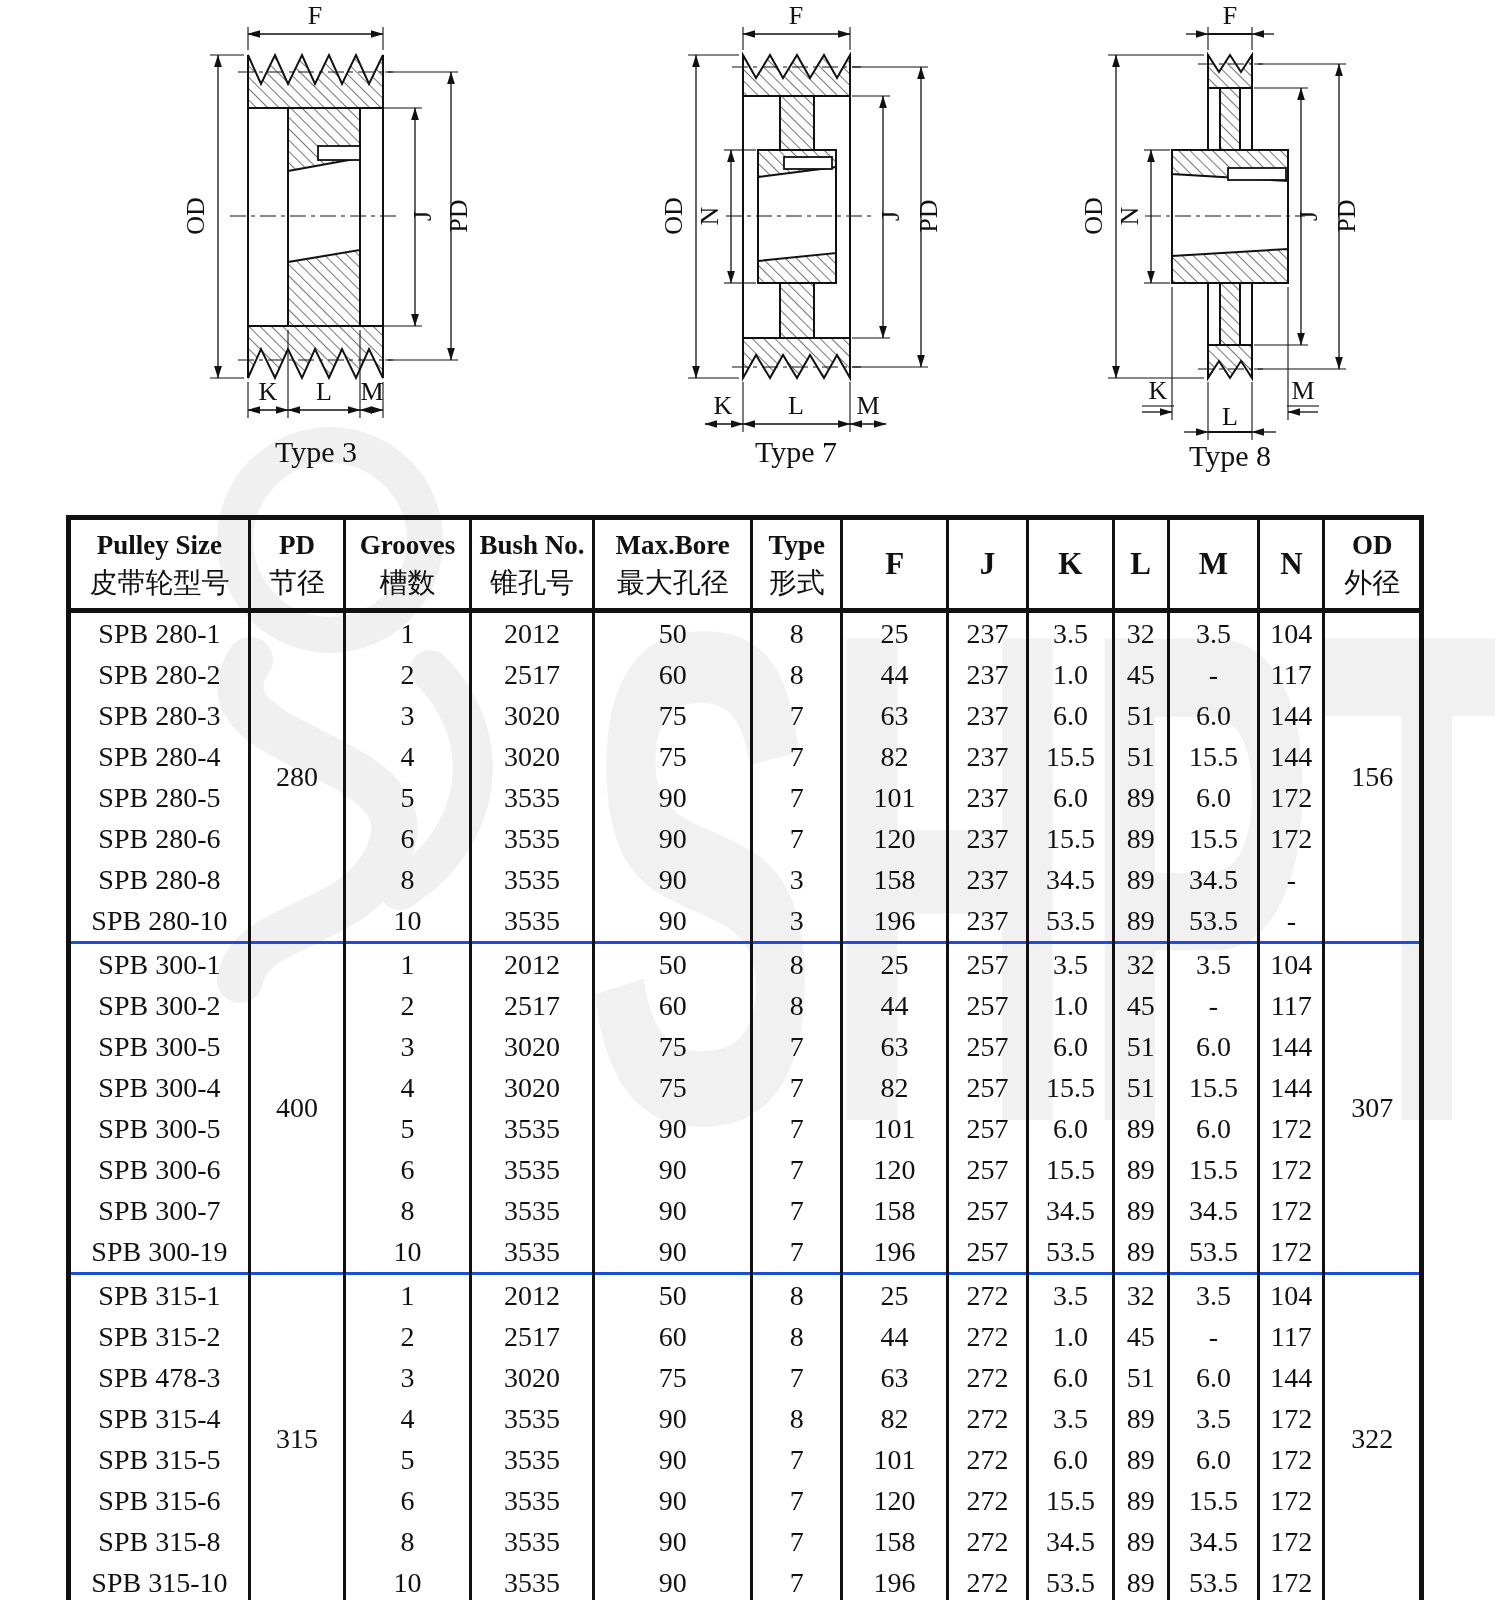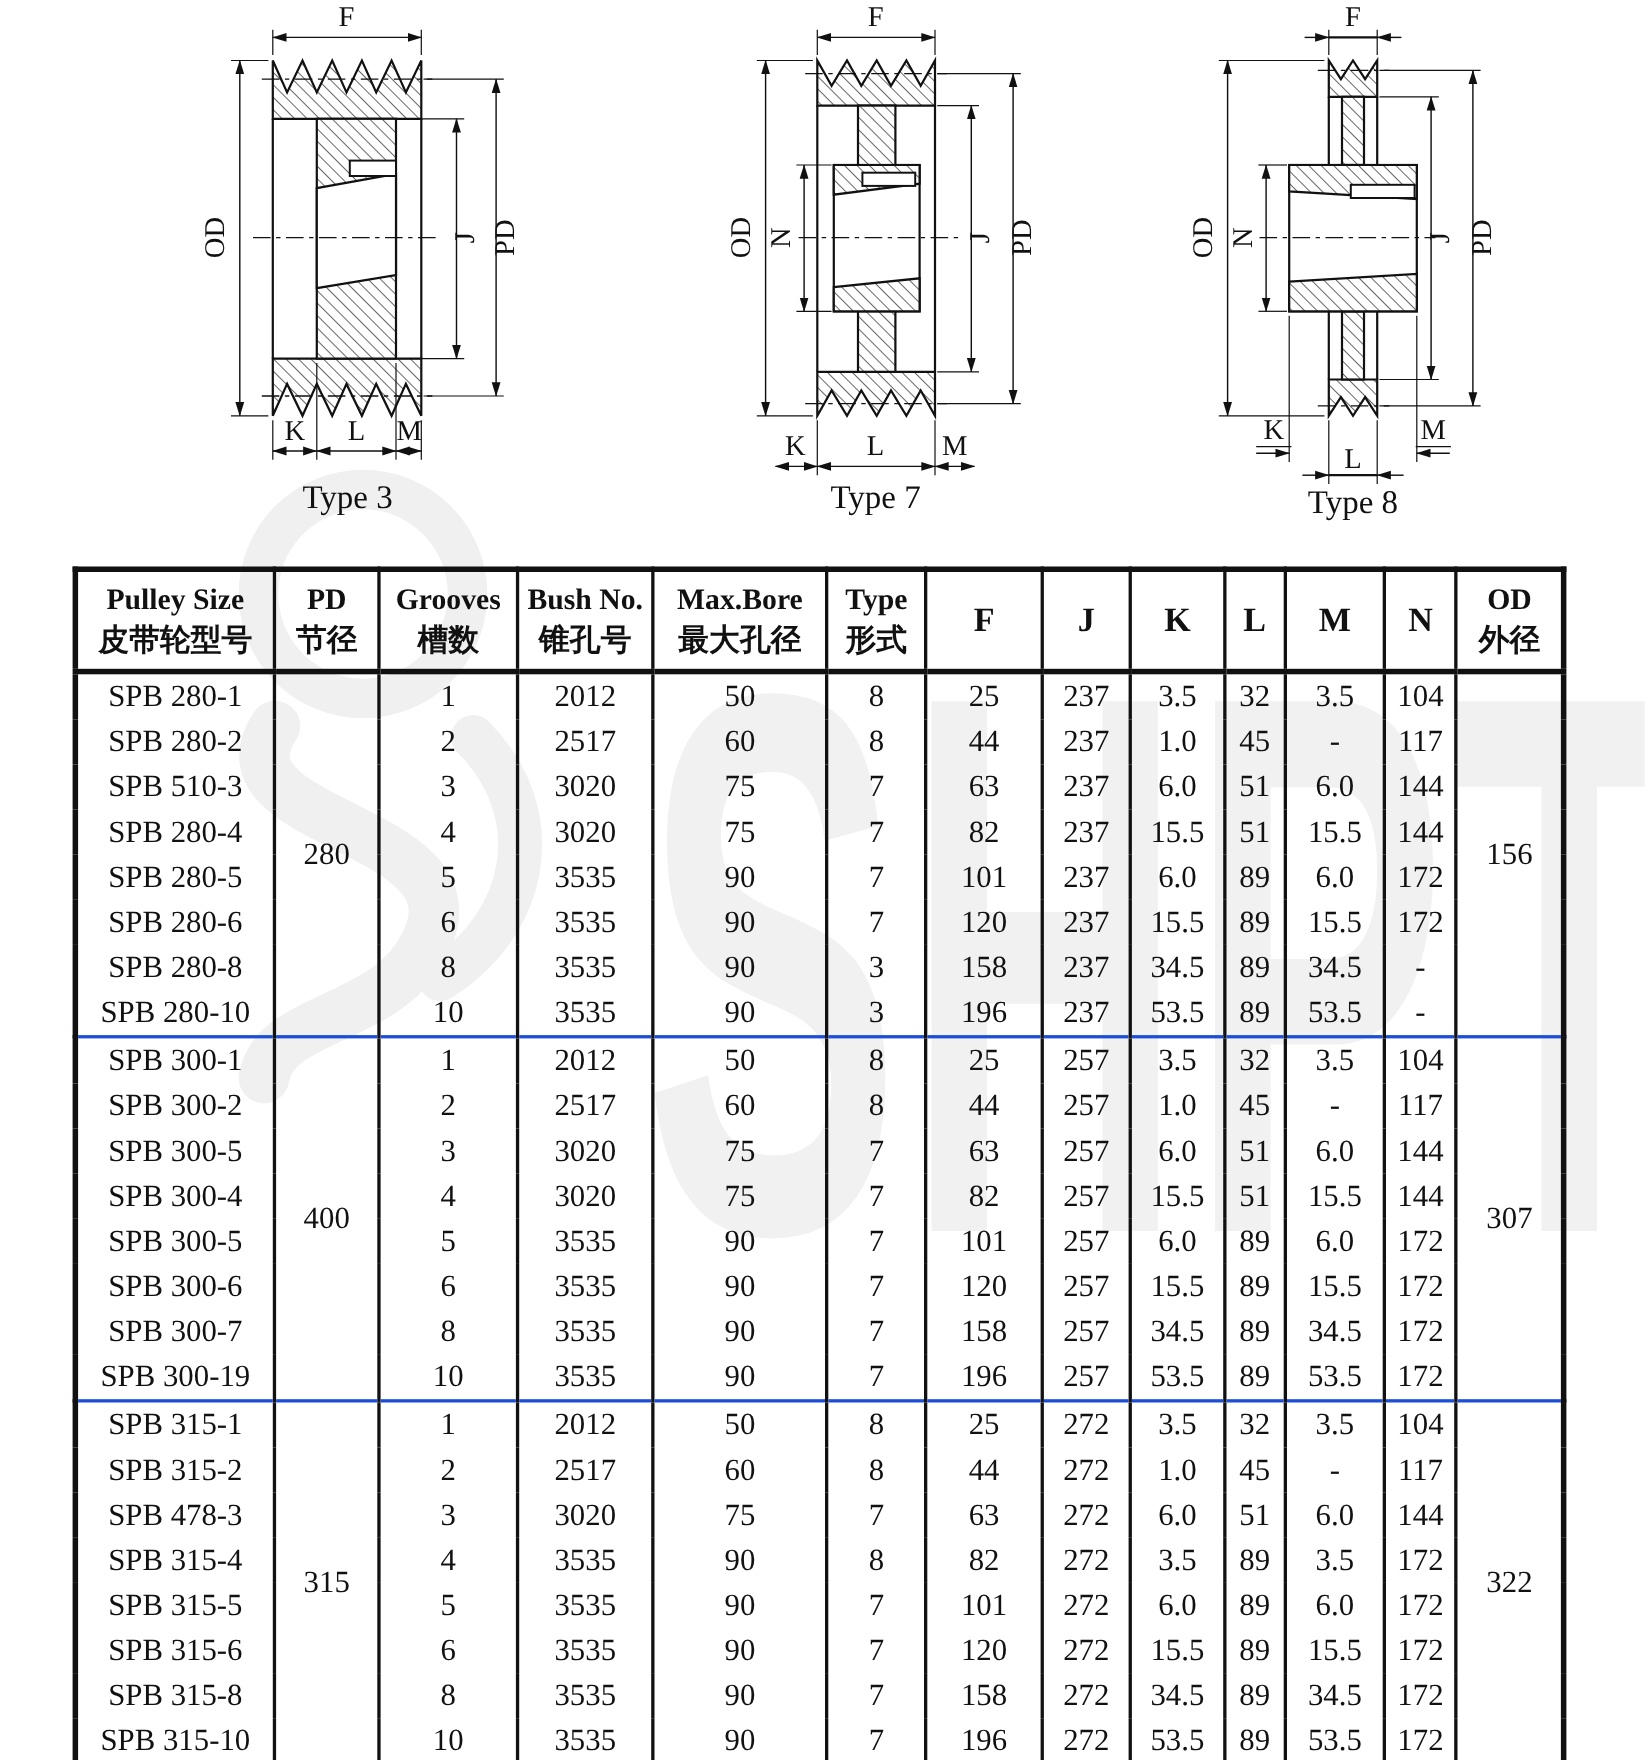--- a/index.html
+++ b/index.html
@@ -35,21 +35,21 @@
     position:absolute; left:66px; top:515px; width:1358px; z-index:1;
     border-collapse:collapse; table-layout:fixed; background:transparent;
     border:5px solid #111;
   }
   th, td {
     border-left:3px solid #111; border-right:3px solid #111;
     text-align:center; vertical-align:middle; padding:0; overflow:hidden;
   }
   thead th { border-bottom:5px solid #111; height:88px; }
   .h-en { font-weight:bold; font-size:27px; line-height:38px; }
-  .h-zh { font-weight:bold; font-size:28px; line-height:38px; }
+  .h-zh { font-weight:normal; font-size:28px; line-height:38px; }
   .h-letter { font-weight:bold; font-size:31px; }
   tbody td { height:41px; font-size:28px; }
   tbody tr.group-start td { border-top:3px solid #1d4ed8; }
 </style>
 </head>
 <body>
 
 <div>
 
   <svg width="0" height="0" style="position:absolute">
@@ -317,21 +317,21 @@
           <td>60</td>
           <td>8</td>
           <td>44</td>
           <td>237</td>
           <td>1.0</td>
           <td>45</td>
           <td>-</td>
           <td>117</td>
         </tr>
         <tr>
-          <td>SPB 510-3</td>
+          <td>SPB 280-3</td>
           <td>3</td>
           <td>3020</td>
           <td>75</td>
           <td>7</td>
           <td>63</td>
           <td>237</td>
           <td>6.0</td>
           <td>51</td>
           <td>6.0</td>
           <td>144</td>

